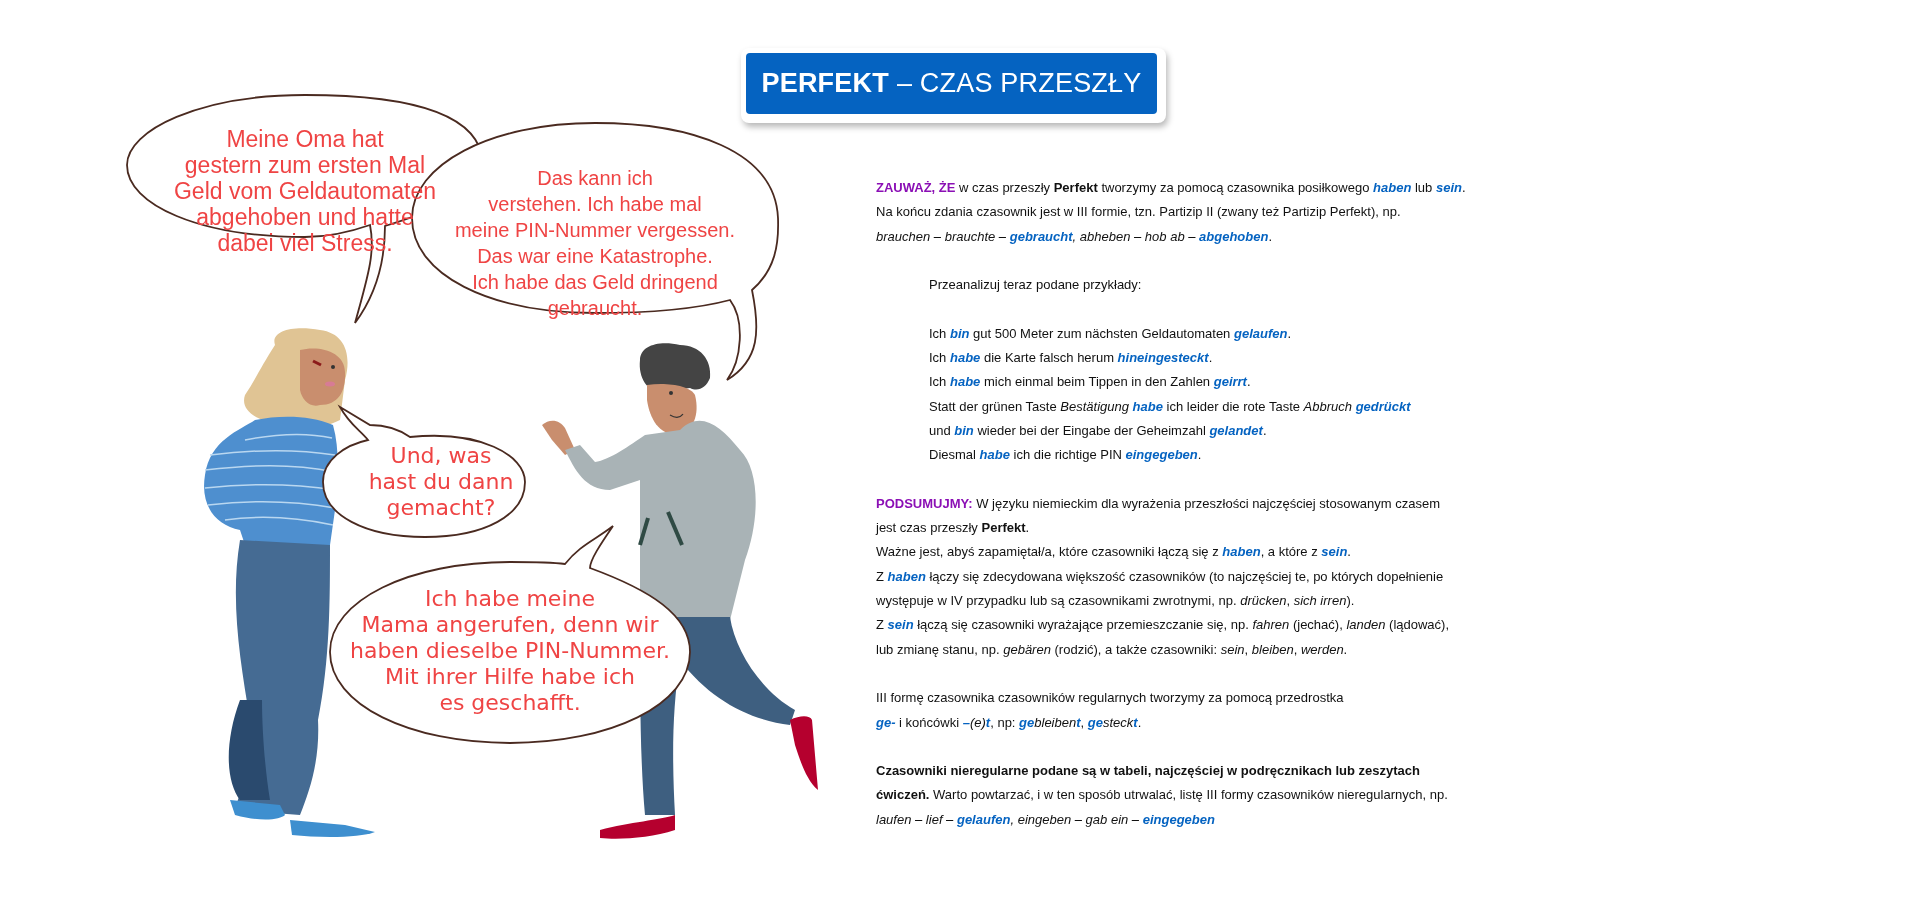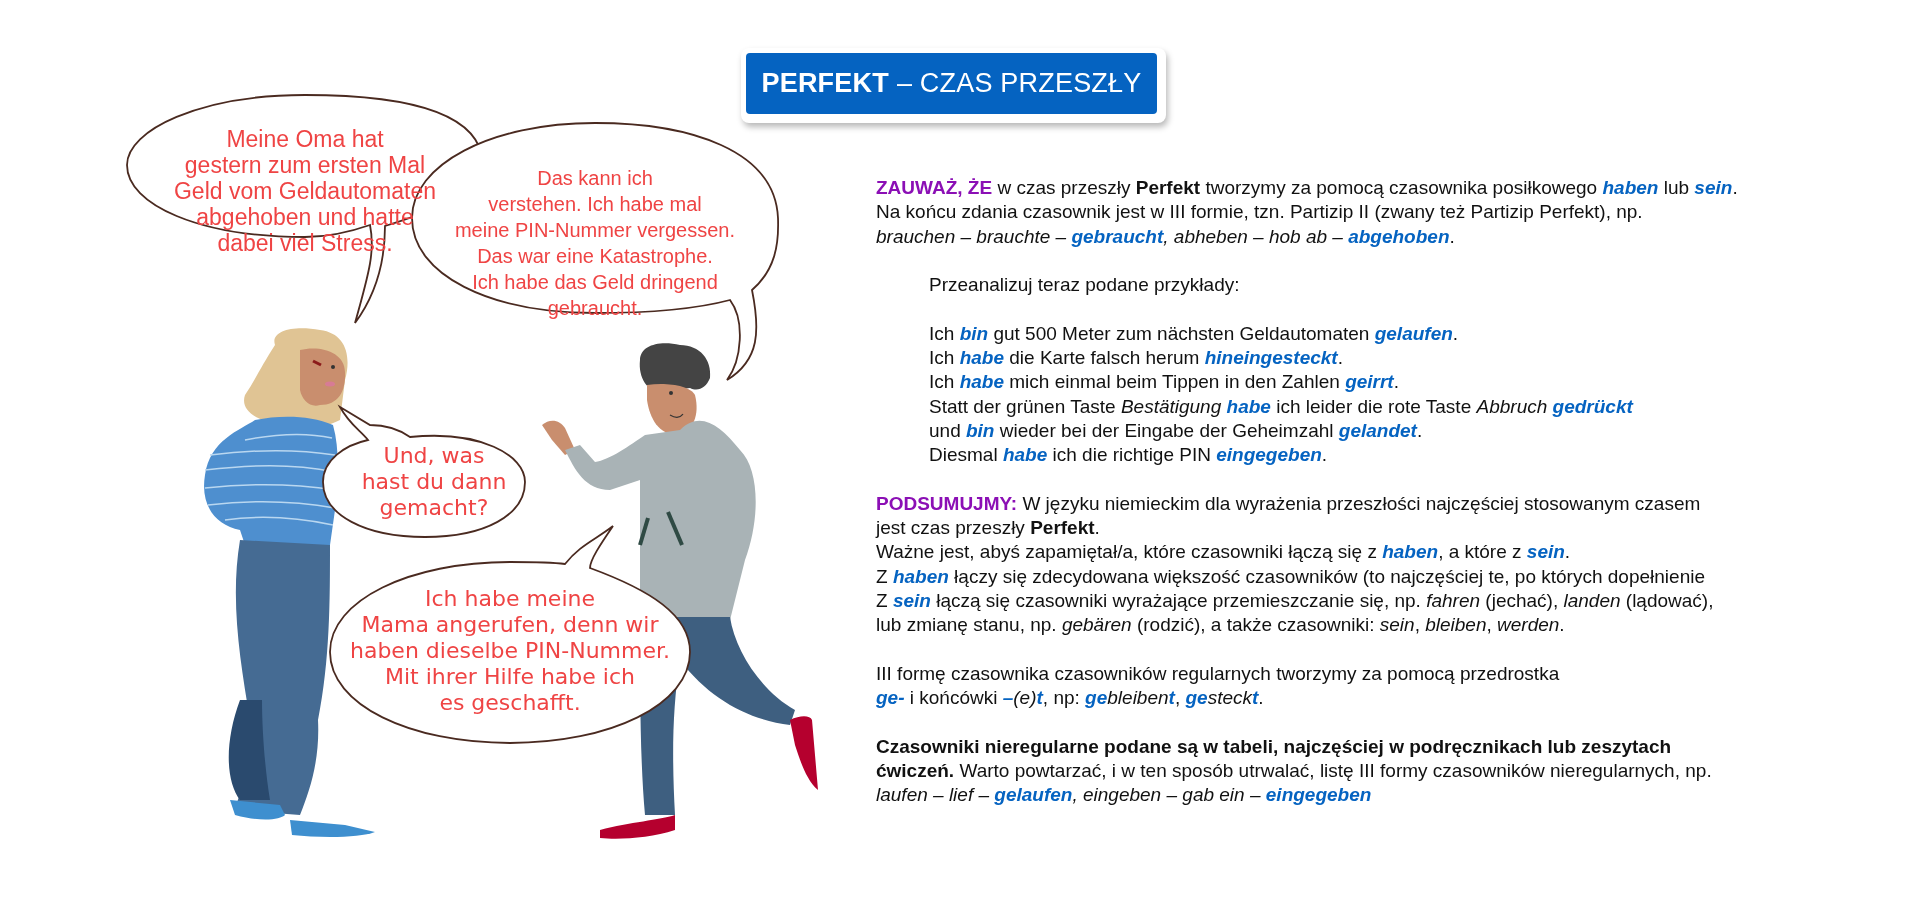--- a/index.html
+++ b/index.html
@@ -10,21 +10,21 @@
   .title { position:absolute; left:5px; top:5px; right:9px; bottom:9px; background:#0563C1;
     border-radius:4px; color:#fff; font-size:27px; display:flex; align-items:center;
     justify-content:center; letter-spacing:0.2px; }
   .title b { font-weight:bold; margin-right:8px; }
   .title span.rest { font-weight:normal; }
   .art { position:absolute; left:0; top:0; width:860px; height:900px; }
   .bubble-text { position:absolute; text-align:center; font-size:22px; line-height:26px;
     color:#ef4444; white-space:pre-line; font-family:"DejaVu Sans", sans-serif; }
   .b1 { font-family:"Liberation Sans", sans-serif; font-size:23px; line-height:26px; }
   .b2 { font-family:Liberation Sans, sans-serif; font-size:20px; line-height:26px; }
-  .content { position:absolute; left:876px; top:176px; width:960px; font-size:19px;
+  .content { position:absolute; left:876px; top:176px; width:960px; font-size:13px;
     line-height:24.3px; color:#111; }
   .content p { margin:0; }
   .gap { height:24.3px; }
   .indent { padding-left:53px; }
   .hl { color:#0563C1; font-weight:bold; font-style:italic; }
   .purple { color:#8B0FB5; font-weight:bold; }
   .bold { font-weight:bold; }
   .it { font-style:italic; }
   .ul { }
 </style>
@@ -107,21 +107,21 @@
 gestern zum ersten Mal
 Geld vom Geldautomaten
 abgehoben und hatte
 dabei viel Stress.</div>
 <div class="bubble-text b2" style="left:415px; top:165px; width:360px;">Das kann ich
 verstehen. Ich habe mal
 meine PIN-Nummer vergessen.
 Das war eine Katastrophe.
 Ich habe das Geld dringend
 gebraucht.</div>
-<div class="bubble-text" style="left:339px; top:443px; width:190px;">Und, was
+<div class="bubble-text" style="left:346px; top:443px; width:190px;">Und, was
 hast du dann
 gemacht?</div>
 <div class="bubble-text" style="left:340px; top:586px; width:340px;">Ich habe meine
 Mama angerufen, denn wir
 haben dieselbe PIN-Nummer.
 Mit ihrer Hilfe habe ich
 es geschafft.</div>
 
 <div class="content">
   <p><span class="purple">ZAUWAŻ, ŻE</span><span> w czas przeszły </span><span class="bold">Perfekt</span><span> tworzymy za pomocą czasownika posiłkowego </span><span class="hl">haben</span><span> lub </span><span class="hl">sein</span><span>.</span></p>
@@ -134,20 +134,21 @@
   <p class="indent"><span>Ich </span><span class="hl">habe</span><span> die Karte falsch herum </span><span class="hl">hineingesteckt</span><span>.</span></p>
   <p class="indent"><span>Ich </span><span class="hl">habe</span><span> mich einmal beim Tippen in den Zahlen </span><span class="hl">geirrt</span><span>.</span></p>
   <p class="indent"><span>Statt der grünen Taste </span><span class="it">Bestätigung</span><span> </span><span class="hl">habe</span><span> ich leider die rote Taste </span><span class="it">Abbruch</span><span> </span><span class="hl">gedrückt</span></p>
   <p class="indent"><span>und </span><span class="hl">bin</span><span> wieder bei der Eingabe der Geheimzahl </span><span class="hl">gelandet</span><span>.</span></p>
   <p class="indent"><span>Diesmal </span><span class="hl">habe</span><span> ich die richtige PIN </span><span class="hl">eingegeben</span><span>.</span></p>
   <div class="gap"></div>
   <p><span class="purple">PODSUMUJMY:</span><span> W języku niemieckim dla wyrażenia przeszłości  najczęściej stosowanym czasem</span></p>
   <p><span>jest czas przeszły </span><span class="bold">Perfekt</span><span>.</span></p>
   <p><span>Ważne jest, abyś zapamiętał/a, które czasowniki łączą się z </span><span class="hl">haben</span><span>, a które z </span><span class="hl">sein</span><span>.</span></p>
   <p><span>Z </span><span class="hl">haben</span><span> łączy się zdecydowana większość czasowników (to najczęściej te, po których dopełnienie</span></p>
+  <p><span>występuje w IV przypadku lub są czasownikami zwrotnymi, np. </span><span class="it">drücken</span><span>, </span><span class="it">sich irren</span><span>).</span></p>
   <p><span>Z </span><span class="hl">sein</span><span> łączą się czasowniki wyrażające przemieszczanie się, np. </span><span class="it">fahren</span><span> (jechać), </span><span class="it">landen</span><span> (lądować),</span></p>
   <p><span>lub zmianę stanu, np. </span><span class="it">gebären</span><span> (rodzić), a także czasowniki: </span><span class="it">sein</span><span>, </span><span class="it">bleiben</span><span>, </span><span class="it">werden</span><span>.</span></p>
   <div class="gap"></div>
   <p><span>III formę czasownika </span><span class="ul">czasowników regularnych</span><span> tworzymy za pomocą przedrostka</span></p>
   <p><span class="hl">ge-</span><span> i końcówki </span><span class="hl">–</span><span class="it">(e)</span><span class="hl">t</span><span>, np: </span><span class="hl">ge</span><span class="it">bleiben</span><span class="hl">t</span><span>, </span><span class="hl">ge</span><span class="it">steck</span><span class="hl">t</span><span>.</span></p>
   <div class="gap"></div>
   <p class="bold">Czasowniki nieregularne podane są w tabeli, najczęściej w podręcznikach lub zeszytach</p>
   <p><span class="bold">ćwiczeń.</span><span> Warto powtarzać, i w ten sposób utrwalać, listę III formy </span><span class="ul">czasowników nieregularnych</span><span>, np.</span></p>
   <p><span class="it">laufen – lief – </span><span class="hl">gelaufen</span><span class="it">, eingeben – gab ein – </span><span class="hl">eingegeben</span></p>
 </div>

